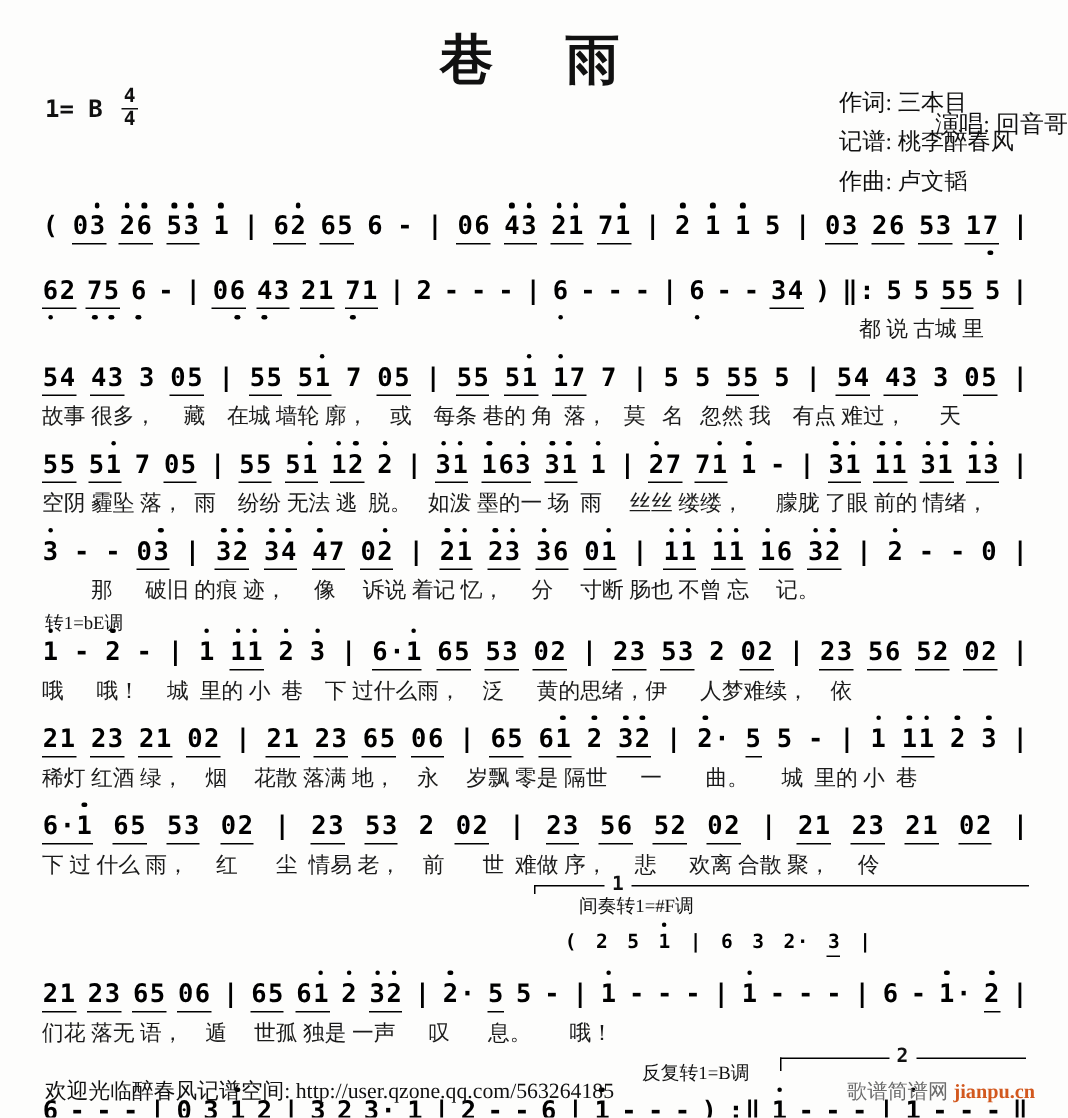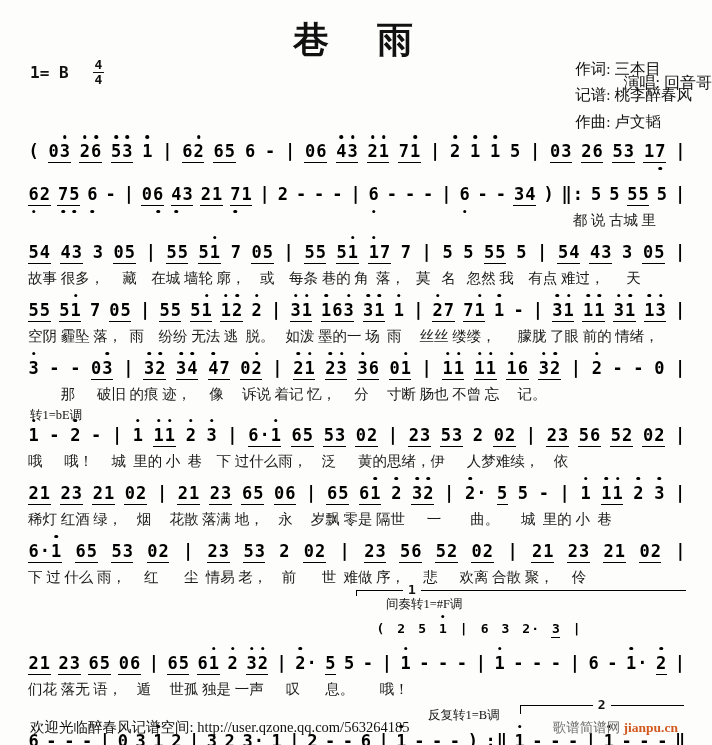--- a/index.html
+++ b/index.html
@@ -12,25 +12,25 @@
   
   .header{position:relative;height:128px;}
   .title{
     text-align:center;padding-top:16px;
     font-size:36px;font-weight:bold;letter-spacing:6px;
   }
   .singer{text-align:right;font-size:16px;margin-top:8px;}
   .keysig{
     position:absolute;left:30px;top:58px;
     font-family:"DejaVu Sans Mono","Liberation Mono",monospace;
-    font-weight:bold;font-size:16px;display:flex;align-items:center;gap:24px;
+    font-weight:bold;font-size:16px;display:flex;align-items:center;gap:12px;
   }
   .timesig{display:inline-flex;flex-direction:column;align-items:center;font-size:13px;line-height:1.05;}
   .timesig .num{border-bottom:1.4px solid #111;padding:0 2px;}
-  .credits{position:absolute;right:20px;top:56px;font-size:15.5px;line-height:1.7;}
+  .credits{position:absolute;right:36px;top:56px;font-size:15.5px;line-height:1.7;}
   
   .sheet{padding:4px 26px 0 28px;}
   .system{margin-bottom:1px;}
   .music{
     font-family:"DejaVu Sans Mono","Liberation Mono",monospace;
     font-weight:bold;font-size:17px;color:#000;
     padding:9px 0 11px 0;
   }
   .spread{display:flex;justify-content:space-between;align-items:baseline;}
   .tok{display:inline-block;position:relative;white-space:nowrap;}
@@ -64,21 +64,21 @@
   .repeat-label{position:absolute;top:-15px;left:400px;font-size:12.5px;}
   .volta2{
     position:absolute;top:-17px;left:492px;right:2px;
     border-top:1.3px solid #000;border-left:1.3px solid #000;height:8px;
   }
   .volta2 .volta-num{left:44%;top:-9px;}
   
   .footer{
     position:absolute;left:0;right:0;bottom:8px;
     display:flex;justify-content:space-between;align-items:baseline;
-    padding:0 34px 0 30px;font-size:14.5px;
+    padding:0 22px 0 30px;font-size:14.5px;
   }
   .watermark{font-size:13.5px;color:#6b6b6b;margin-left:40px;}
   .brand{font-weight:bold;}
 </style>
 </head>
 <body>
 
 <div class="header">
   <div class="title">巷　雨</div>
   <div class="singer">演唱: 回音哥</div>

